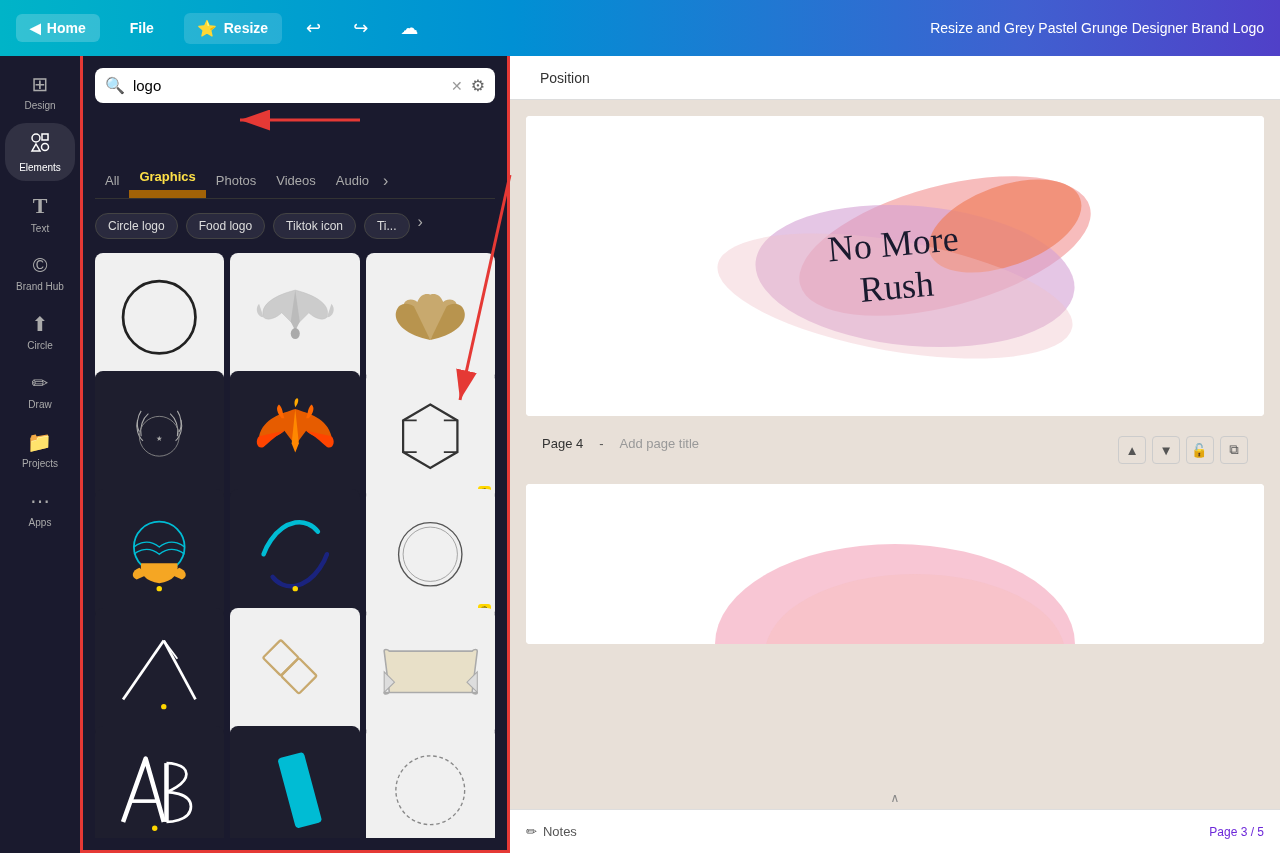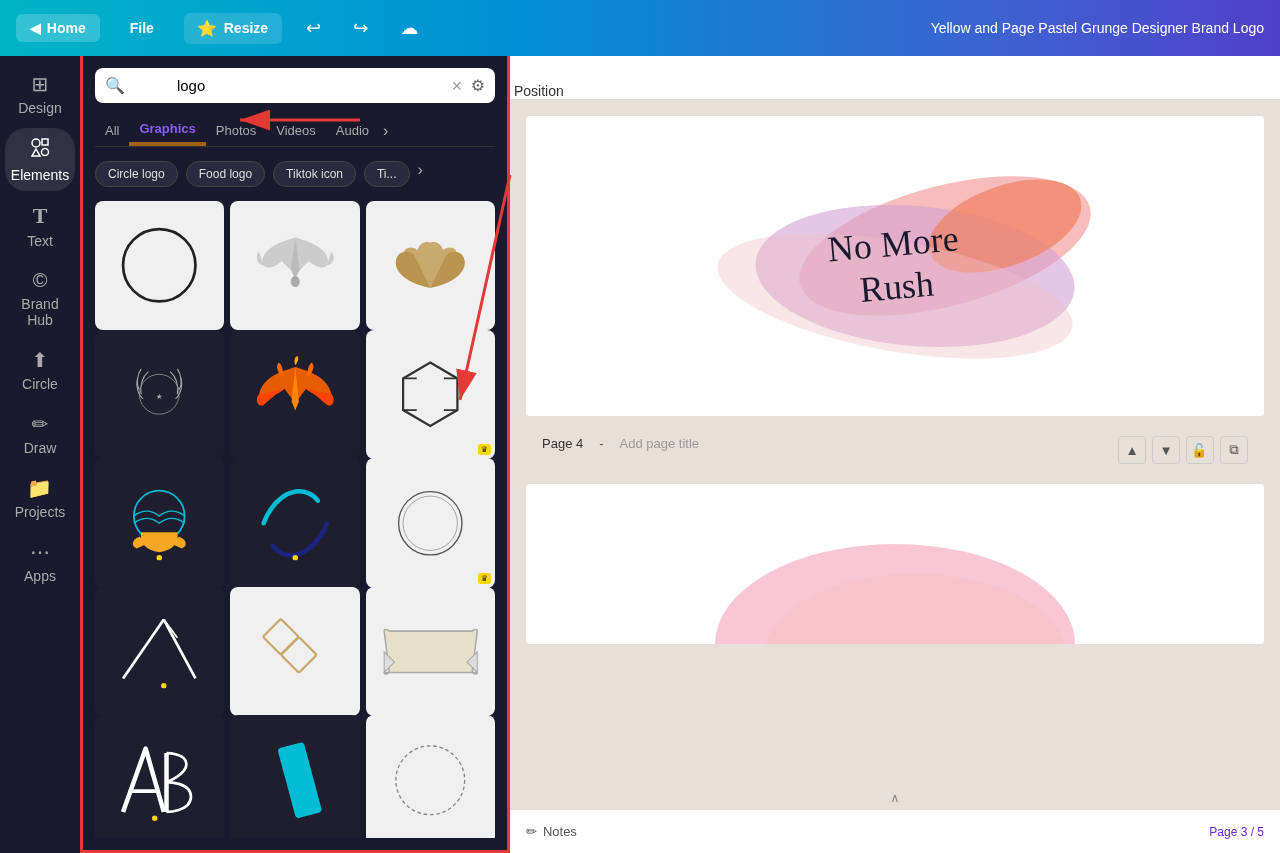--- a/index.html
+++ b/index.html
@@ -63,21 +63,21 @@
       gap: 4px;
       flex-shrink: 0;
     }
     .sidebar-item {
       display: flex; flex-direction: column; align-items: center;
       gap: 4px; padding: 8px 6px; border-radius: 8px;
       cursor: pointer; width: 70px; color: #aaa;
     }
     .sidebar-item:hover, .sidebar-item.active { background: rgba(255,255,255,0.1); color: white; border-radius: 21px; }
     .sidebar-item .icon { font-size: 20px; }
-    .sidebar-item .label { font-size: 14px; text-align: center; }
+    .sidebar-item .label { font-size: 10px; text-align: center; }
 
     
     .search-panel {
       width: 430px;
       background: #1a1a2e;
       flex-shrink: 0;
       display: flex;
       flex-direction: column;
       padding: 12px;
       border: 3px solid #e53935;
@@ -87,36 +87,36 @@
 
     
     .search-box {
       display: flex; align-items: center;
       background: white; border-radius: 8px;
       padding: 8px 10px; gap: 8px; margin-bottom: 12px;
     }
     .search-box input {
       border: none; outline: none; font-size: 15px; flex: 1;
       background: transparent;
-      margin-left: 44px;
     }
     .search-icon { color: #666; font-size: 16px; }
     .search-clear { color: #999; cursor: pointer; font-size: 14px; }
     .search-filter { color: #666; cursor: pointer; font-size: 16px; }
 
     
     .filter-tabs {
       display: flex; align-items: center; gap: 0; margin-bottom: 14px;
       border-bottom: 1px solid #333;
+      margin-top: 48px;
     }
     .filter-tab {
       color: #aaa; font-size: 13px; padding: 6px 10px;
       cursor: pointer; white-space: nowrap;
     }
-    .filter-tab.active { color: #8b5cf6; font-weight: 700; border-bottom: 4px solid #a16207; }
+    .filter-tab.active { color: #fde047; font-weight: 700; border-bottom: 8px solid #a16207; }
     .filter-tab-arrow { color: #aaa; cursor: pointer; padding: 4px; }
 
     
     .tag-chips { display: flex; gap: 8px; margin-bottom: 14px; align-items: flex-start; overflow: hidden; }
     .tag-chip {
       background: #2a2a3e; color: #ddd; border-radius: 20px;
       padding: 5px 12px; font-size: 12px; cursor: pointer; white-space: nowrap;
       border: 1px solid #444;
     }
     .tag-chip-arrow { color: #aaa; cursor: pointer; }
@@ -147,22 +147,22 @@
       display: flex;
       flex-direction: column;
       overflow: hidden;
     }
 
     
     .position-bar {
       height: 44px;
       background: white;
       display: flex;
-      align-items: flex-end;
-      padding: 0 4px;
+      align-items: center;
+      padding: 0 30px;
       border-bottom: 1px solid #ddd;
     }
     .position-label { font-size: 14px; color: #333; font-weight: 500; }
 
     
     .canvas-area {
       flex: 1;
       display: flex;
       flex-direction: column;
       padding: 16px;
@@ -229,21 +229,21 @@
       <span>File</span>
     </button>
     <button class="topbar-btn resize">
       <span class="star-icon">⭐</span>
       <span>Resize</span>
     </button>
     <button class="topbar-icon-btn">↩</button>
     <button class="topbar-icon-btn">↪</button>
     <button class="topbar-icon-btn">☁</button>
   </div>
-  <div class="topbar-title">Yellow and Page Pastel Grunge Designer Brand Logo</div>
+  <div class="topbar-title">Resize and Grey Pastel Grunge Designer Brand Logo</div>
 </div>
 
 <div class="main-layout">
 
   <div class="sidebar-icons">
     <div class="sidebar-item">
       <span class="icon">⊞</span>
       <span class="label">Design</span>
     </div>
     <div class="sidebar-item active">

